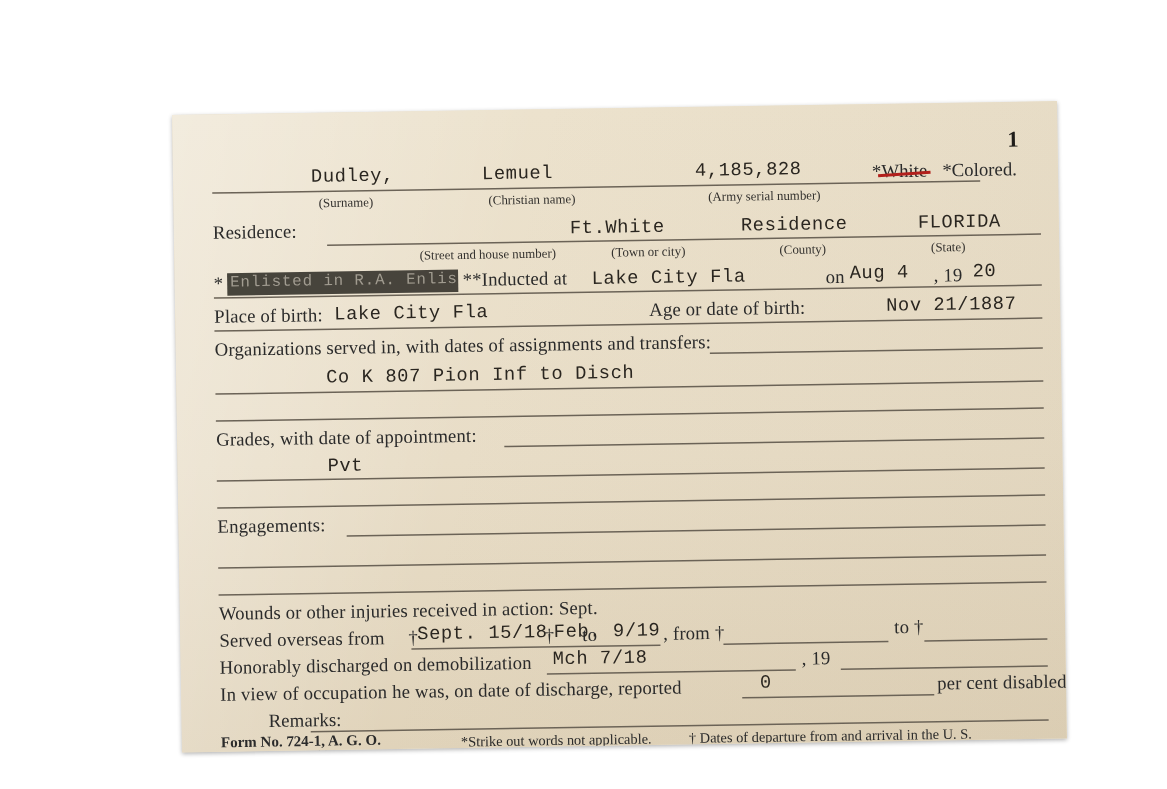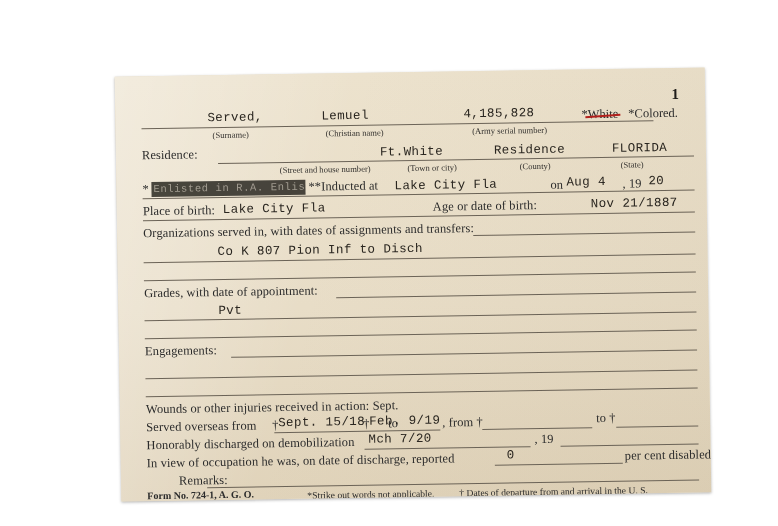--- a/index.html
+++ b/index.html
@@ -135,21 +135,21 @@
 <body>
 
 <div id="page">
   <div id="card">
     <div class="paper-tone"></div>
     <div class="inner">
 
       <div class="corner-num">1</div>
 
       <div class="rule" style="left:0px; top:34px; width:512px;"></div>
-      <div class="tw" style="left:66px; top:18px;">Served,</div>
+      <div class="tw" style="left:66px; top:18px;">Dudley,</div>
       <div class="tw" style="left:180px; top:18px;">Lemuel</div>
       <div class="tw" style="left:322px; top:18px;">4,185,828</div>
 
       <div class="strike-red" style="left:440px; top:20px;">
         <span class="asterisk">*</span><span class="word">White</span>
         <span style="display:inline-block;width:7px;"></span><span class="asterisk">*</span><span>Colored.</span>
       </div>
 
       <div class="sublbl" style="left:46px; top:37px; width:86px;">(Surname)</div>
       <div class="sublbl" style="left:158px; top:37px; width:110px;">(Christian name)</div>
@@ -208,21 +208,21 @@
       <div class="lbl" style="left:206px; top:326px;margin-left:36px;">to</div>
       <div class="lbl" style="left:217px; top:326px;">†</div>
       <div class="tw" style="left:223px; top:324px;">Feb. 9/19</div>
       <div class="rule" style="left:128px; top:340px; width:166px;"></div>
       <div class="lbl" style="left:296px; top:326px;">, from †</div>
       <div class="rule" style="left:336px; top:340px; width:110px;"></div>
       <div class="lbl" style="left:450px; top:324px;">to †</div>
       <div class="rule" style="left:470px; top:340px; width:82px;"></div>
 
       <div class="lbl" style="left:0px; top:344px;">Honorably discharged on demobilization</div>
-      <div class="tw" style="left:222px; top:342px;">Mch 7/20</div>
+      <div class="tw" style="left:222px; top:342px;">Mch 7/18</div>
       <div class="rule" style="left:218px; top:358px; width:166px;"></div>
       <div class="lbl" style="left:388px; top:344px;">, 19</div>
       <div class="rule" style="left:414px; top:358px; width:138px;"></div>
 
       <div class="lbl" style="left:0px; top:362px;">In view of occupation he was, on date of discharge, reported</div>
       <div class="tw" style="left:360px; top:360px;">0</div>
       <div class="rule" style="left:348px; top:376px; width:128px;"></div>
       <div class="lbl" style="left:478px; top:362px;">per cent disabled.</div>
 
       <div class="lbl" style="left:0px; top:380px;margin-left:32px;">Remarks:</div>

